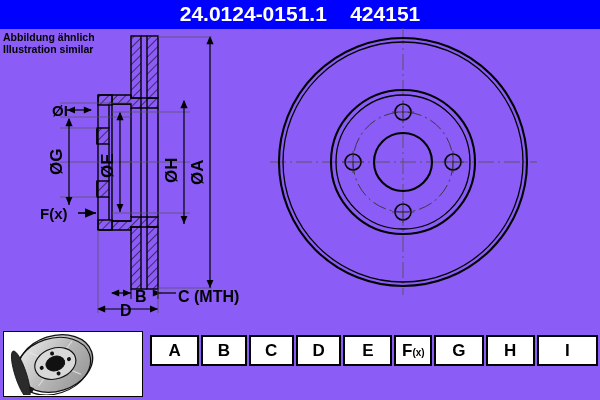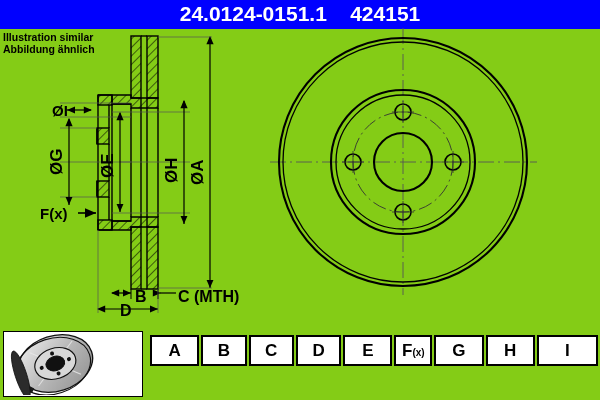--- a/index.html
+++ b/index.html
@@ -11,21 +11,21 @@
     width: 600px;
     height: 400px;
     position: relative;
     font-family: "Liberation Sans", sans-serif;
     overflow: hidden;
   }
   #root {
     position: absolute;
     left: 0; top: 0;
     width: 600px; height: 400px;
-    background: #84cc16;
+    background: #8b5cf6;
   }
 
   
   .banner {
     position: absolute;
     left: 0; top: 0;
     width: 600px; height: 29px;
     background: #0000ff;
   }
   .banner-text {
@@ -94,22 +94,22 @@
 </head>
 <body>
 
 <div id="root">
 
   <div class="banner">
     <div class="banner-text">24.0124-0151.1    424151</div>
   </div>
 
   <div class="caption">
+    <div>Abbildung ähnlich</div>
     <div>Illustration similar</div>
-    <div>Abbildung ähnlich</div>
   </div>
 
   <svg class="drawing" viewBox="0 0 600 400">
     <defs>
       <pattern id="hatch" width="6" height="6" patternTransform="rotate(45)" patternUnits="userSpaceOnUse">
         <line x1="0" y1="0" x2="0" y2="6" stroke="#000" stroke-width="1.1"></line>
       </pattern>
       <marker id="arrR" markerWidth="8" markerHeight="8" refX="7" refY="3" orient="auto">
         <path d="M0,0 L7,3 L0,6 z" fill="#000"></path>
       </marker>

